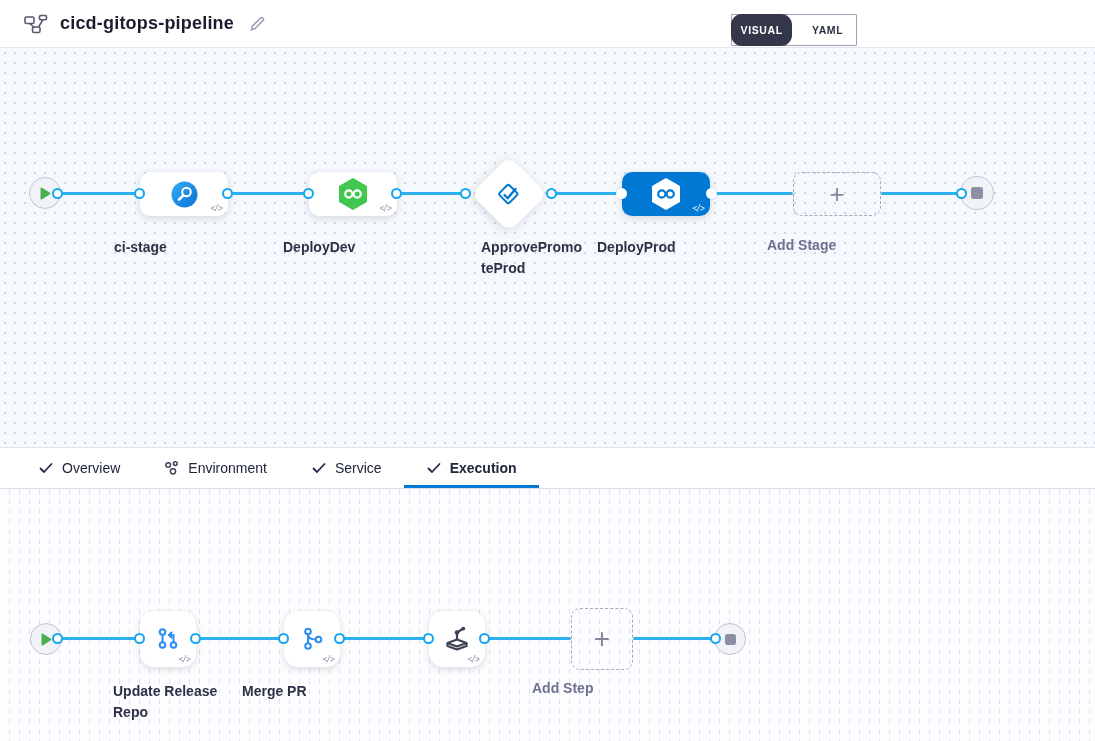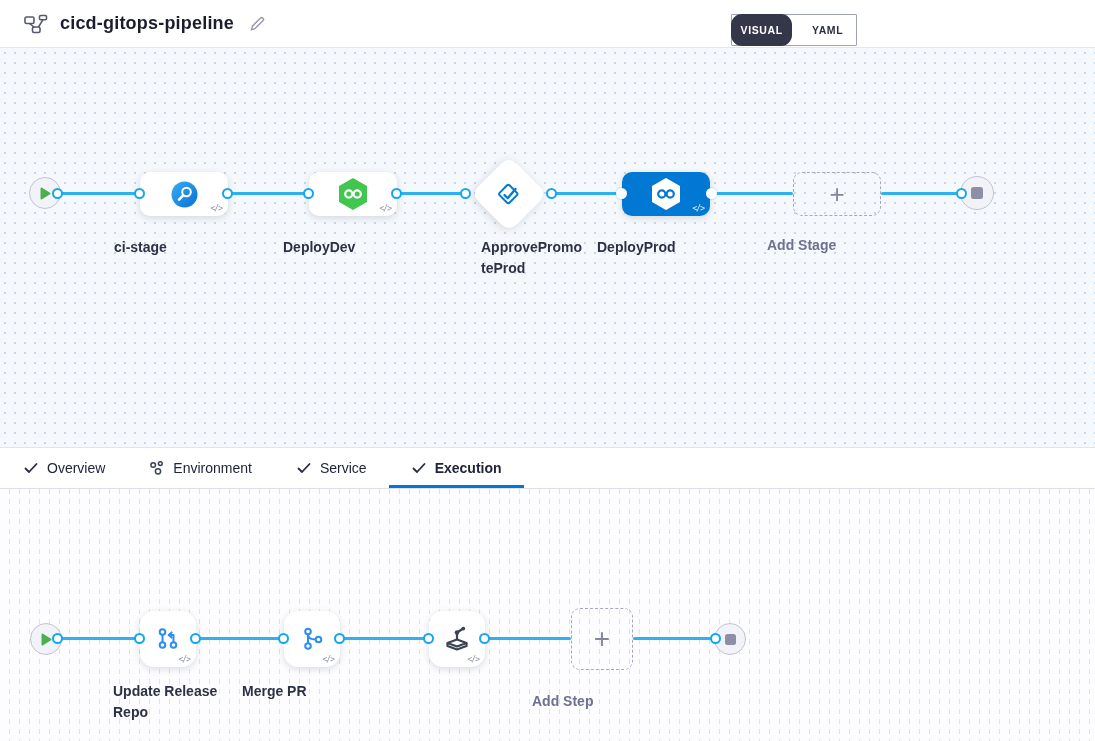--- a/index.html
+++ b/index.html
@@ -54,21 +54,21 @@
   .code-badge { position:absolute; right:6px; bottom:3px; font-family:"DejaVu Sans Mono", monospace;
                 font-size:8px; color:#8f93a8; letter-spacing:-1px; }
   .code-badge.on-blue { color:rgba(255,255,255,.9); }
 
   .node-label { position:absolute; text-align:left; font-size:14px; color:#2d3145; line-height:21px; z-index:2;font-weight:bold; }
   .node-label.muted { color:#6e7190; }
   .node-label.breakall { word-break:break-all; }
 
   
   .tabbar { height:42px; background:#fff; border-top:1px solid #e2e3ed; border-bottom:1px solid #dfe0ea;
-            display:flex; align-items:stretch; padding-left:1px; }
+            display:flex; align-items:stretch; padding-left:16px; }
   .tab { display:flex; align-items:center; gap:8px; padding:0 22px; font-size:14px; color:#21253c;
          cursor:pointer; border-bottom:3px solid rgba(0,0,0,0); border-top:3px solid rgba(0,0,0,0); }
   .tab.active { font-weight:700; border-bottom-color:#0278d5; }
 
   svg { display:block; }
 </style>
 </head>
 <body>
 
 <div class="header">
@@ -267,14 +267,14 @@
   <div class="dashed-node" style="left:571px;top:119px;width:62px;height:62px;font-size:28px">
     <span>+</span>
   </div>
 
   <div class="terminal" style="left:714px;top:134px">
     <div class="stop-square" style="width:11px;height:11px"></div>
   </div>
 
   <div class="node-label" style="left:113px;top:192px;width:110px">Update Release Repo</div>
   <div class="node-label" style="left:242px;top:192px;width:140px">Merge PR</div>
-  <div class="node-label muted" style="left:532px;top:202px;width:140px">Add Step</div>
+  <div class="node-label muted" style="left:532px;top:189px;width:140px">Add Step</div>
 </div>
 
 </body></html>

